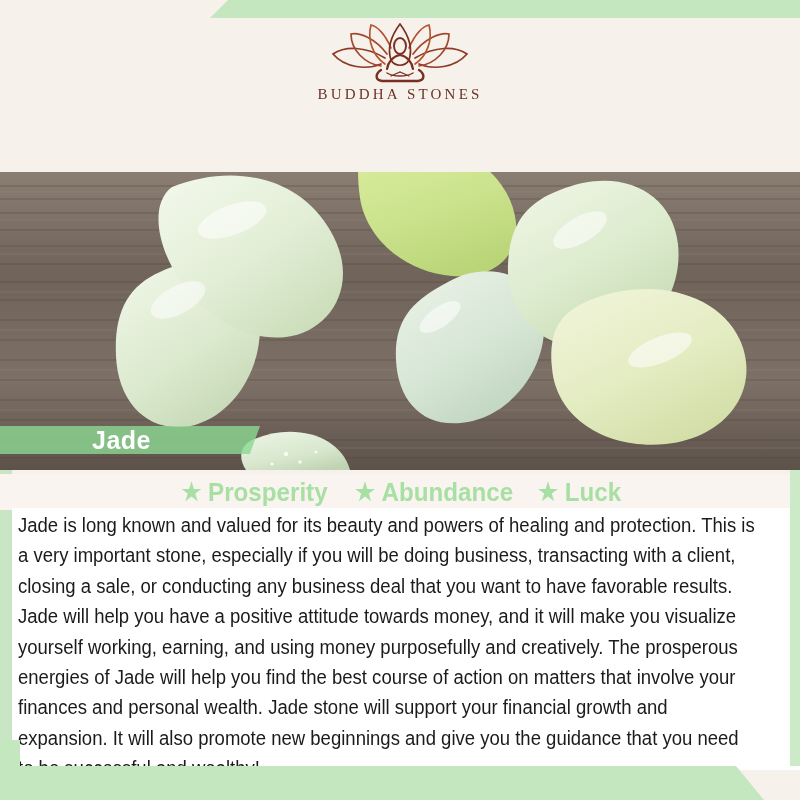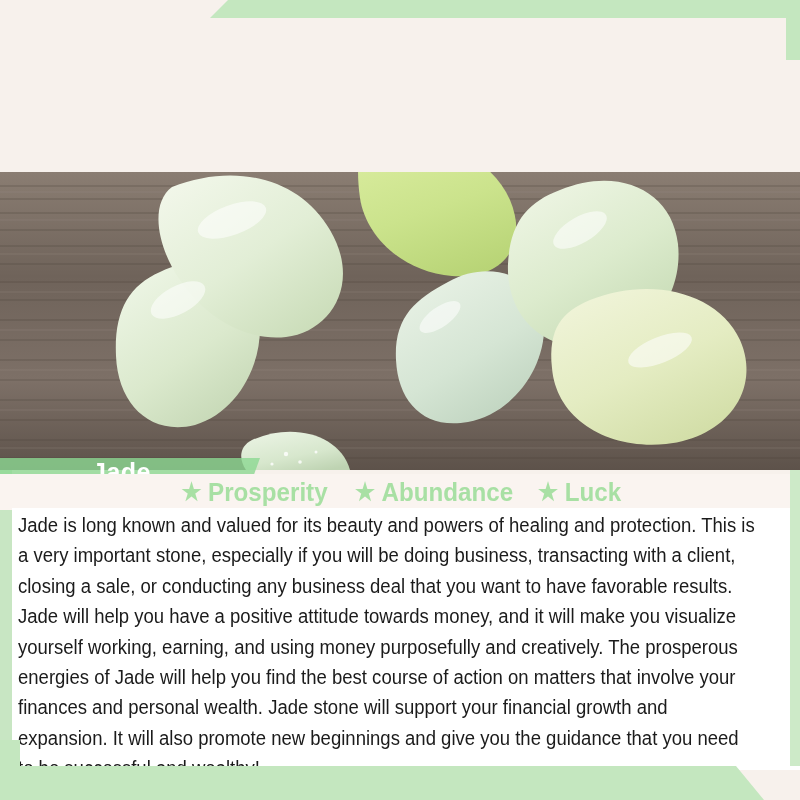--- a/index.html
+++ b/index.html
@@ -59,21 +59,21 @@
     position:absolute;left:0;top:172px;width:800px;height:298px;overflow:hidden;
     background:#6d6158;
   }
   .photo svg{display:block;width:800px;height:298px;}
 
   
   .jade-band{
     position:absolute;left:0;top:426px;width:260px;height:28px;
     background:rgba(140,216,146,0.80);
     clip-path:polygon(0 0,260px 0,244px 44px,0 44px);
-    display:flex;align-items:center;margin-top:32px;
+    display:flex;align-items:center;
   }
   .jade-text{
     margin-left:92px;color:#ffffff;font-weight:bold;font-size:25px;letter-spacing:.5px;
   }
 
   
   .benefits{
     position:absolute;left:0;top:474px;width:800px;height:36px;
     display:flex;align-items:center;justify-content:center;gap:0;
     background:#faf4f0;
@@ -112,20 +112,50 @@
   }
 </style>
 </head>
 <body>
 
 <div class="poster">
 
   <div class="top-band"></div>
   <div class="top-band-right"></div>
 
+  <div class="header">
+    <svg class="logo-mark" viewBox="0 0 150 62" aria-hidden="true">
+      <g fill="none" stroke="#7a2f20" stroke-width="1.7" stroke-linecap="round">
+
+        <path d="M60 36 C40 24 20 24 8 32 C20 46 42 48 56 42" stroke="#8d3a26"></path>
+
+        <path d="M90 36 C110 24 130 24 142 32 C130 46 108 48 94 42" stroke="#8d3a26"></path>
+
+        <path d="M62 32 C50 16 34 10 26 12 C26 28 40 42 56 44" stroke="#a2472d"></path>
+
+        <path d="M88 32 C100 16 116 10 124 12 C124 28 110 42 94 44" stroke="#a2472d"></path>
+
+        <path d="M66 26 C60 12 52 4 46 3 C42 18 48 34 60 42" stroke="#b55433"></path>
+
+        <path d="M84 26 C90 12 98 4 104 3 C108 18 102 34 90 42" stroke="#b55433"></path>
+
+        <path d="M75 2 C66 14 62 26 66 38 C70 45 80 45 84 38 C88 26 84 14 75 2" stroke="#7a2f20"></path>
+
+        <ellipse cx="75" cy="24" rx="6" ry="8" stroke="#7a2f20" stroke-width="1.9"></ellipse>
+
+        <path d="M75 33 C68 34 63 40 62 47" stroke="#7a2f20" stroke-width="2.2"></path>
+        <path d="M75 33 C82 34 87 40 88 47" stroke="#7a2f20" stroke-width="2.2"></path>
+
+        <path d="M56 48 C50 52 50 58 57 59 L93 59 C100 58 100 52 94 48" stroke="#7a2f20" stroke-width="2.4"></path>
+        <path d="M62 51 C68 55 82 55 88 51" stroke="#7a2f20" stroke-width="1.4"></path>
+        <path d="M66 54 L75 50 L84 54" stroke="#7a2f20" stroke-width="1.3"></path>
+      </g>
+    </svg>
+    <div class="logo-word">BUDDHA STONES</div>
+  </div>
 
 
   <div class="left-bar"></div>
   <div class="left-bar-2"></div>
 
   <div class="photo">
     <svg viewBox="0 0 800 298" preserveAspectRatio="none" aria-hidden="true">
       <defs>
         <linearGradient id="wood" x1="0" y1="0" x2="0" y2="1">
           <stop offset="0%" stop-color="#8a7d72"></stop>

